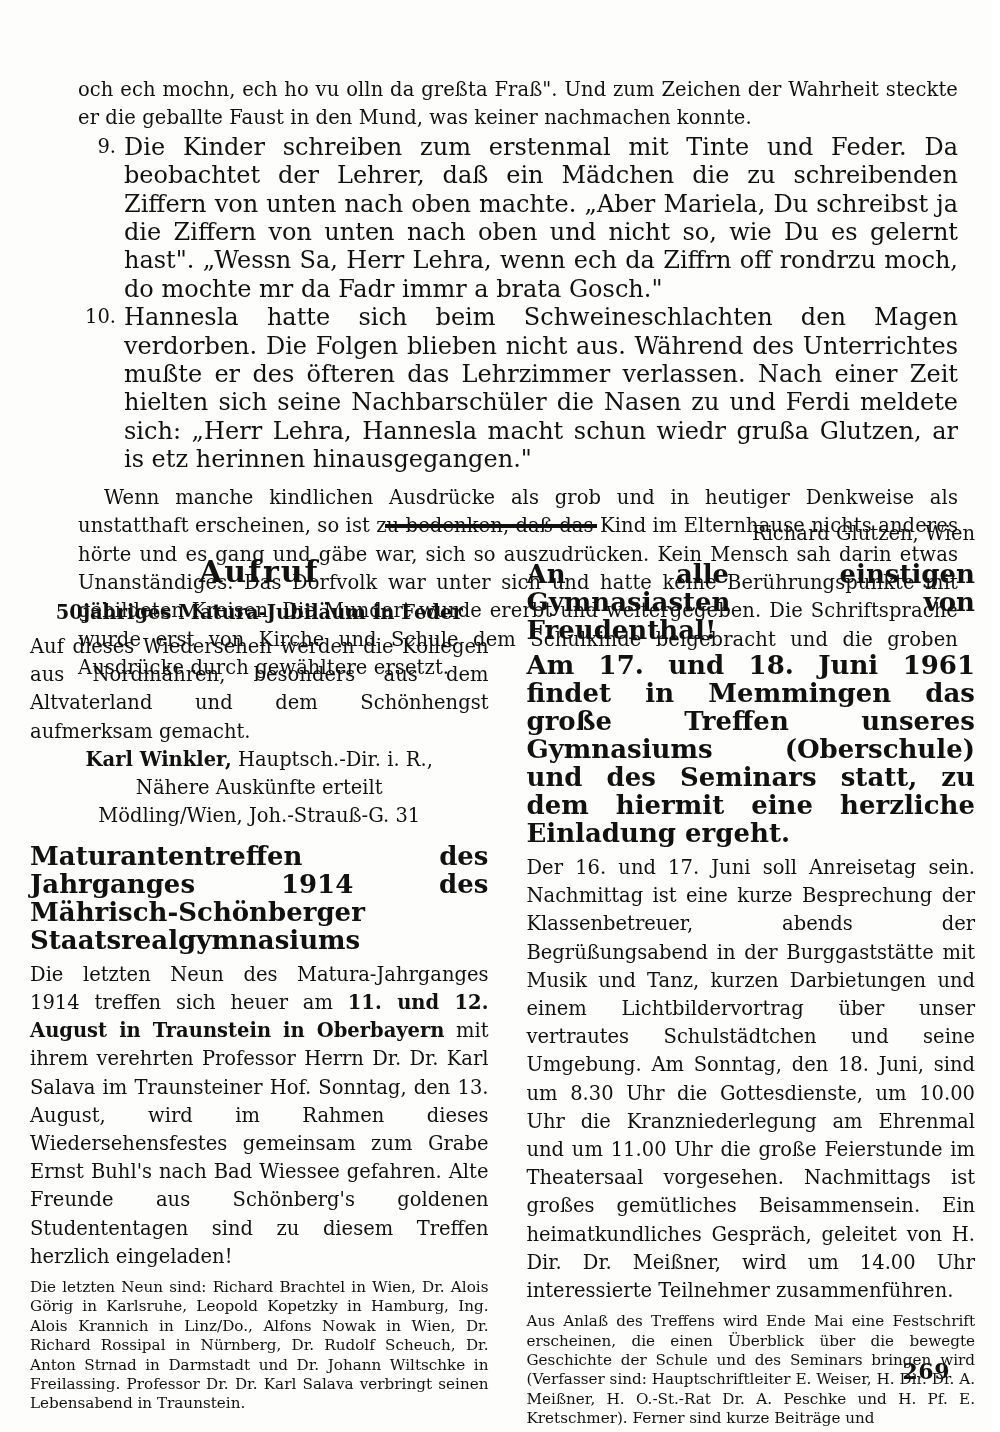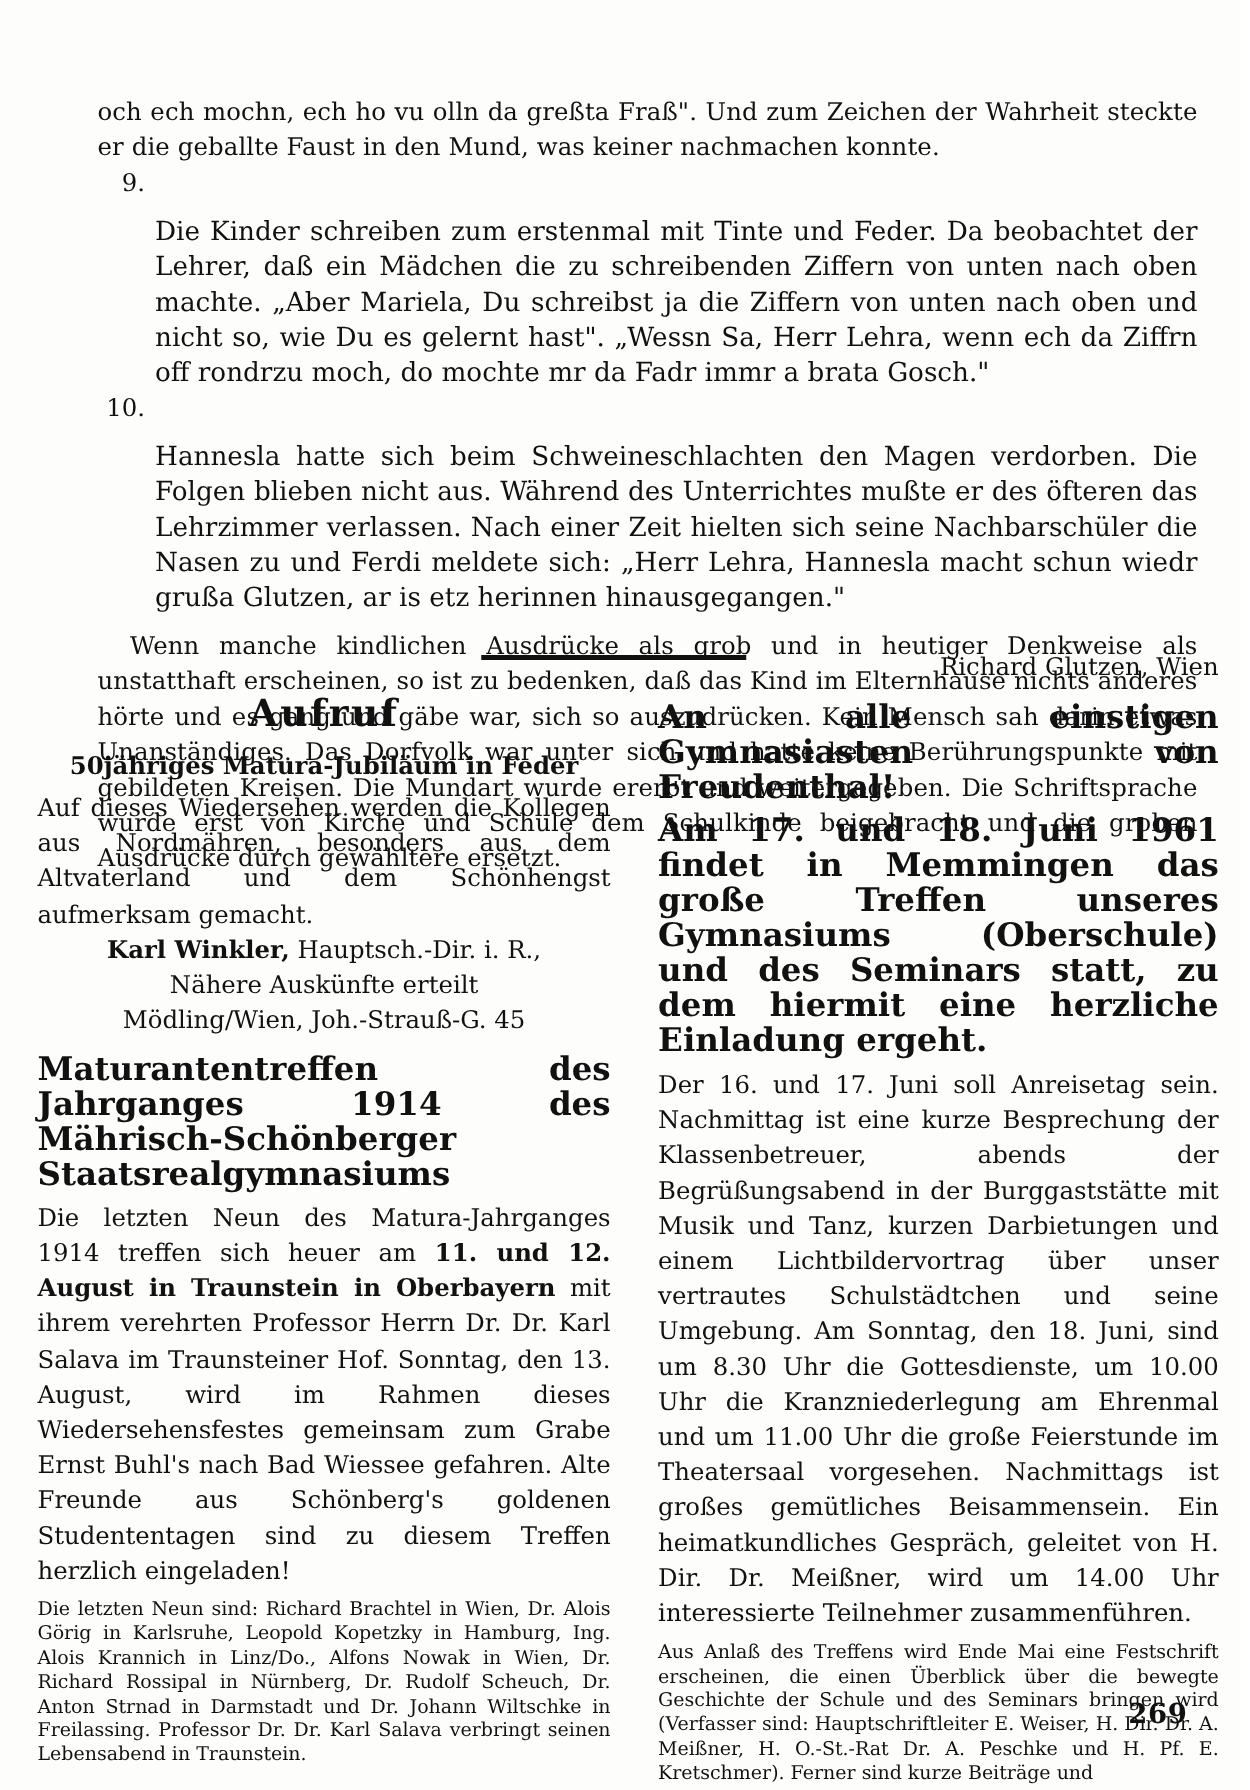--- a/index.html
+++ b/index.html
@@ -43,24 +43,23 @@
   .num-item .num {
     width: 38px;
     flex: 0 0 38px;
     text-align: right;
     padding-right: 8px;
     font-size: 19.5px;
     line-height: 28.4px;
   }
   .num-item .txt {
     flex: 1 1 auto;
-    font-size: 21px;
+    font-size: 24px;
     line-height: 28.4px;
     text-align: justify;
-    margin-top: 38px;
   }
   .indent-para {
     text-indent: 26px;
   }
   .spacer-10 { height: 10px; }
   .rule {
     position: absolute;
     left: 385px;
     top: 524px;
     width: 212px;
@@ -162,21 +161,21 @@
 
       <div class="headline-aufruf">Aufruf</div>
 
 
       <div class="center-bold">50jähriges Matura-Jubiläum in Feder</div>
 
       <p class="body-text">Auf dieses Wiedersehen werden die Kollegen aus Nordmähren, besonders aus dem Altvaterland und dem Schönhengst aufmerksam gemacht.</p>
 
       <div class="center-line"><span class="bold">Karl Winkler,</span><span> Hauptsch.-Dir. i. R.,</span></div>
       <div class="center-line">Nähere Auskünfte erteilt</div>
-      <div class="center-line">Mödling/Wien, Joh.-Strauß-G. 45</div>
+      <div class="center-line">Mödling/Wien, Joh.-Strauß-G. 31</div>
 
       <div class="block-gap"></div>
 
       <p class="heading-bold">Maturantentreffen des Jahrganges 1914 des Mährisch-Schönberger Staatsrealgymnasiums</p>
 
       <div class="block-gap-sm"></div>
 
       <p class="body-text"><span>Die letzten Neun des Matura-Jahrganges 1914 treffen sich heuer am </span><span class="bold">11. und 12. August in Traunstein in Oberbayern</span><span> mit ihrem verehrten Professor Herrn Dr. Dr. Karl Salava im Traunsteiner Hof. Sonntag, den 13. August, wird im Rahmen dieses Wiedersehensfestes gemeinsam zum Grabe Ernst Buhl's nach Bad Wiessee gefahren. Alte Freunde aus Schönberg's goldenen Studententagen sind zu diesem Treffen herzlich eingeladen!</span></p>
 
       <div class="block-gap-sm"></div>

